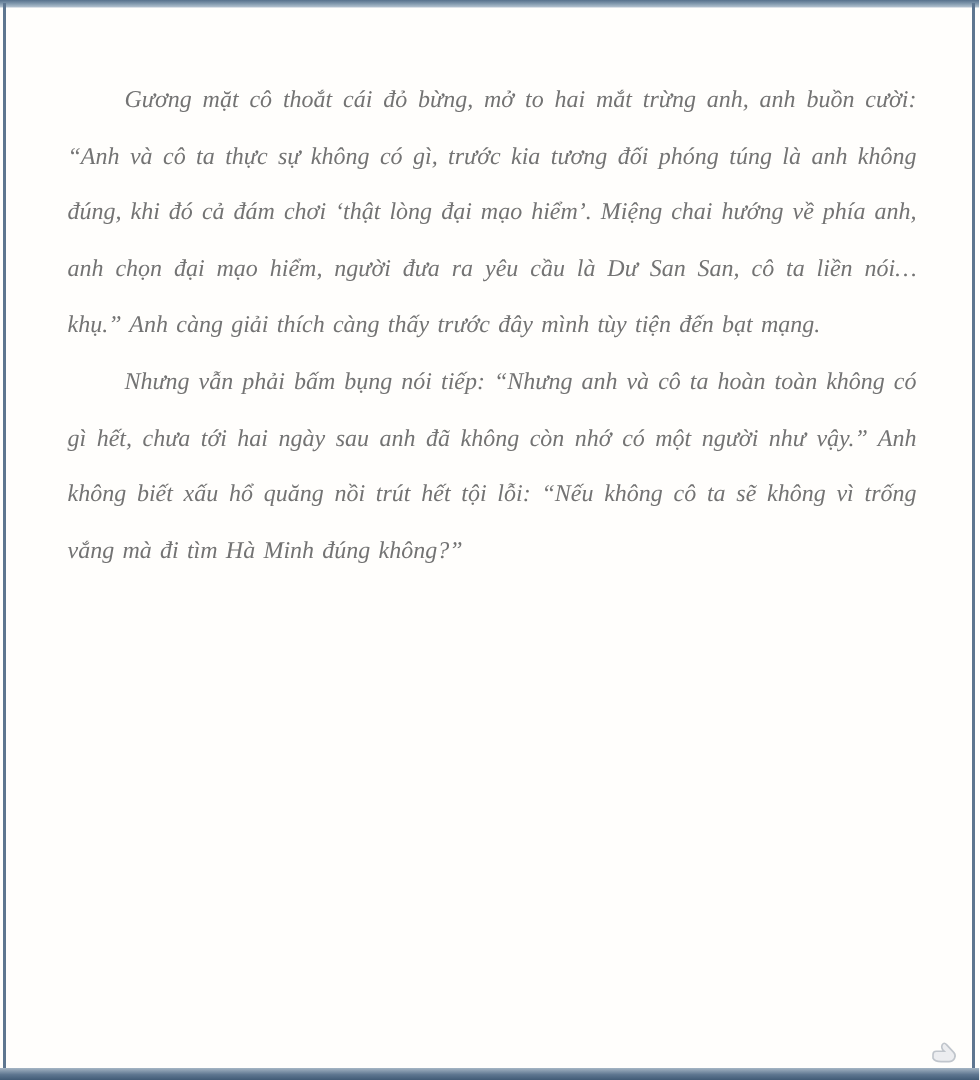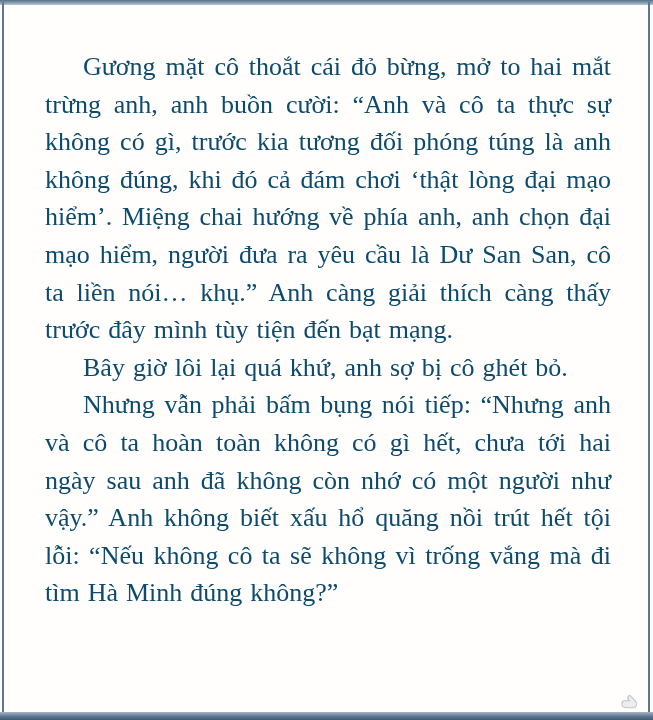--- a/index.html
+++ b/index.html
@@ -43,24 +43,25 @@
     width: 2px;
     background: #5e7690;
     z-index: 3;
   }
   
   .content {
     position: absolute;
     left: 45px;
     right: 42px;
     top: 48px;
-    color: #0c4a6e;
-    font-size: 26px;
+    color: #737373;
+    font-size: 16px;
     line-height: 37.6px;
     text-align: justify;
+    font-style: italic;
   }
   .content p {
     margin: 0;
     padding: 0;
     text-indent: 38px;
     word-spacing: 1.5px;
   }
   
   .hand-cursor {
     position: absolute;
@@ -77,21 +78,20 @@
 
 <div class="page">
 
   <div class="frame-top"></div>
   <div class="frame-left"></div>
   <div class="frame-right"></div>
   <div class="frame-bottom"></div>
 
   <div class="content">
     <p>Gương mặt cô thoắt cái đỏ bừng, mở to hai mắt trừng anh, anh buồn cười: “Anh và cô ta thực sự không có gì, trước kia tương đối phóng túng là anh không đúng, khi đó cả đám chơi ‘thật lòng đại mạo hiểm’. Miệng chai hướng về phía anh, anh chọn đại mạo hiểm, người đưa ra yêu cầu là Dư San San, cô ta liền nói… khụ.” Anh càng giải thích càng thấy trước đây mình tùy tiện đến bạt mạng.</p>
-    <p>Bây giờ lôi lại quá khứ, anh sợ bị cô ghét bỏ.</p>
     <p>Nhưng vẫn phải bấm bụng nói tiếp: “Nhưng anh và cô ta hoàn toàn không có gì hết, chưa tới hai ngày sau anh đã không còn nhớ có một người như vậy.” Anh không biết xấu hổ quăng nồi trút hết tội lỗi: “Nếu không cô ta sẽ không vì trống vắng mà đi tìm Hà Minh đúng không?”</p>
   </div>
 
   <div class="hand-cursor">
     <svg width="22" height="18" viewBox="0 0 22 18" aria-hidden="true">
       <path d="M4 10 q0-2.2 2.2-2.2 l5.2 0 q-2.4-2.2-1.2-4.4 q1.2-1.8 2.8 0 l4.8 5.2 q1.6 1.7 0.6 3.8 q-1.1 2.3-3.8 2.3 l-5.2 0 q-4.4 0-5.4-2.3 z" fill="#e9ebee" stroke="#b6bcc4" stroke-width="1.1"></path>
     </svg>
   </div>
 
 </div>

